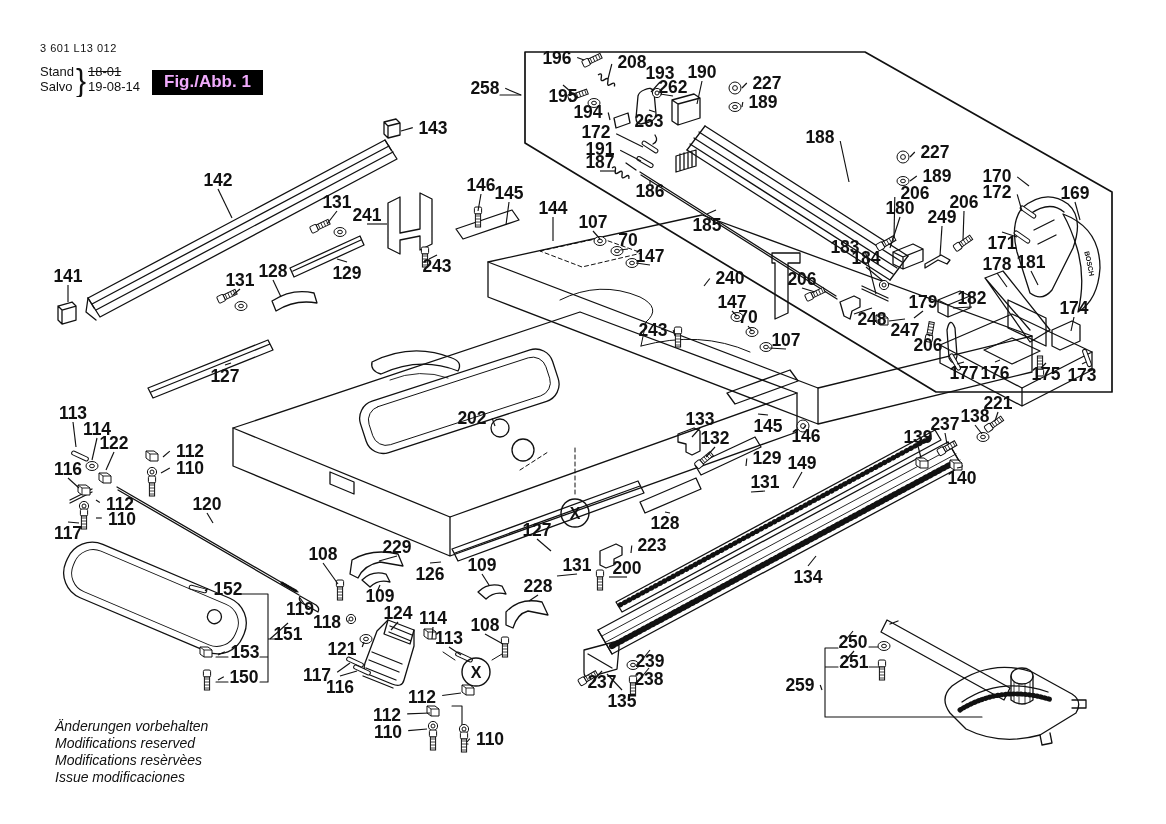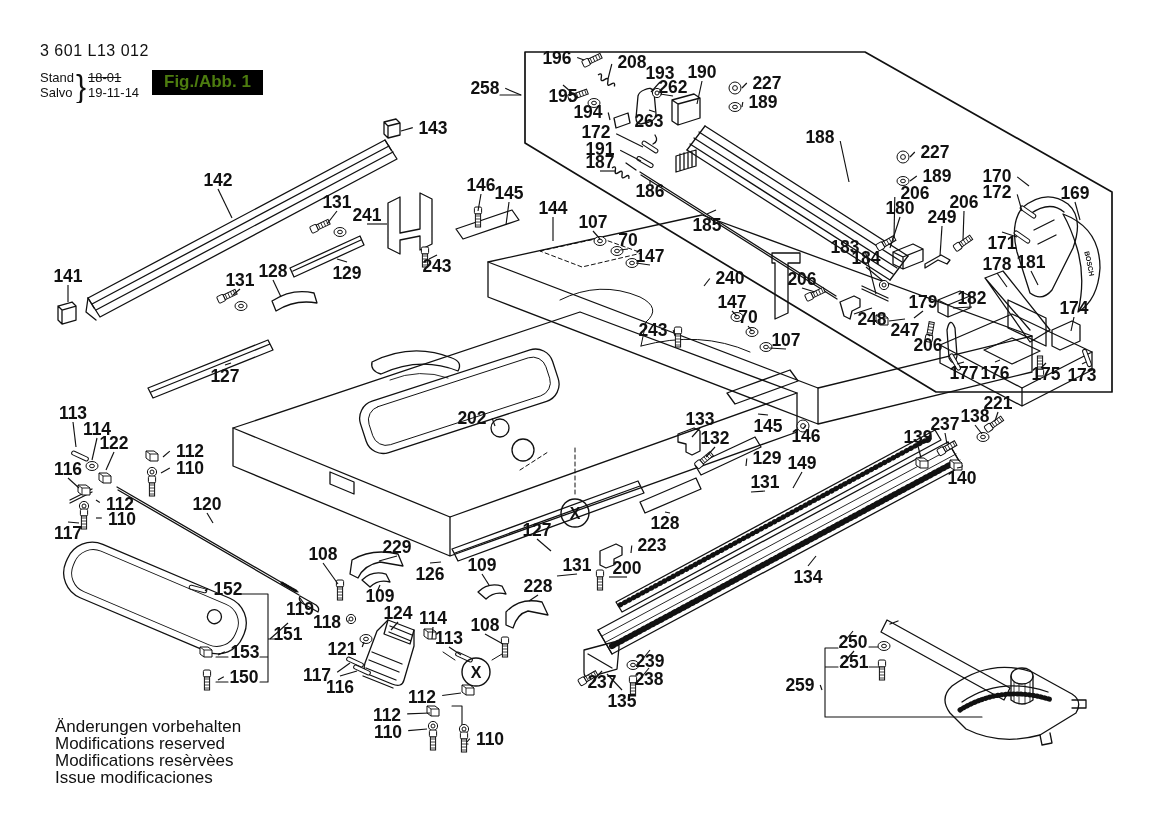--- a/index.html
+++ b/index.html
@@ -1,26 +1,26 @@
 <!DOCTYPE html>
 <html><head>
 <meta charset="utf-8">
 <style>
   html,body{margin:0;padding:0;background:#e8e8e8;}
   #stage{position:relative;width:1166px;height:824px;background:#ffffff;overflow:hidden;
          font-family:"Liberation Sans", sans-serif;color:#111;}
   #art{position:absolute;left:0;top:0;}
   .titleblock{position:absolute;left:40px;top:42px;}
-  .pn{font-size:16px;letter-spacing:.5px;}
+  .pn{font-size:11px;letter-spacing:.5px;}
   .standissue{display:flex;align-items:center;margin-top:10px;font-size:13px;line-height:15px;}
   .brace{font-size:30px;font-weight:400;margin:0 2px;transform:scaleY(1.05);}
   .strike{text-decoration:line-through;}
-  .figbox{position:absolute;left:152px;top:70px;background:#000;color:#4d7c0f;
+  .figbox{position:absolute;left:152px;top:70px;background:#000;color:#f0abfc;
           font-weight:bold;font-size:17px;padding:2px 12px 3px;}
-  .footer{position:absolute;left:55px;top:718px;font-size:17px;line-height:17px;}
+  .footer{position:absolute;left:55px;top:718px;font-size:14px;line-height:17px;font-style:italic;}
   svg text.lbl{font-family:"Liberation Sans", sans-serif;font-weight:bold;font-size:17.5px;fill:#111;}
   svg text.xm{font-family:"Liberation Sans", sans-serif;font-weight:bold;font-size:16px;fill:#111;}
   svg text.logo{font-family:"Liberation Sans", sans-serif;font-weight:bold;font-size:7px;fill:#111;}
 </style>
 </head>
 <body>
 
 <div id="stage">
 
   <svg id="art" width="1166" height="824" viewBox="0 0 1166 824">
@@ -530,21 +530,21 @@
   <div class="titleblock">
     <div class="pn">3 601 L13 012</div>
     <div class="standissue">
       <div>
         <div>Stand</div>
         <div>Salvo</div>
       </div>
       <div class="brace">}</div>
       <div>
         <div class="strike">18-01</div>
-        <div>19-11-14</div>
+        <div>19-08-14</div>
       </div>
     </div>
   </div>
   <div class="figbox">Fig./Abb. 1</div>
 
   <div class="footer">
     <div>Änderungen vorbehalten</div>
     <div>Modifications reserved</div>
     <div>Modifications resèrvèes</div>
     <div>Issue modificaciones</div>

